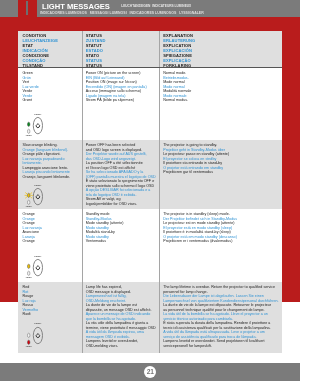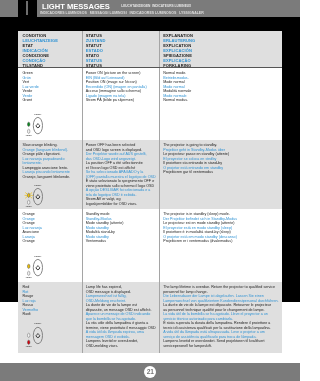--- a/index.html
+++ b/index.html
@@ -1,18 +1,18 @@
 <!DOCTYPE html>
 <html><head>
 <meta charset="utf-8">
 <style>
   html,body{margin:0;padding:0;background:#fff;}
   body{width:300px;height:381px;font-family:"Liberation Sans",sans-serif;overflow:hidden;
        -webkit-font-smoothing:antialiased;}
-  .page{position:relative;width:300px;height:302px;background:#000000;}
+  .page{position:relative;width:300px;height:302px;background:#b91c1c;}
 
   
   .hdr-left{position:absolute;left:0;top:0;width:17.9px;height:17px;background:#7b7b7b;}
   .hdr-bar{position:absolute;left:26.2px;top:1.3px;width:2.3px;height:14px;background:#6e6e6e;}
   .hdr-main{position:absolute;left:36.5px;top:0;width:263.5px;height:17px;background:#7b7b7b;}
   .hdr-title{position:absolute;left:42px;top:2.6px;color:#ffffff;font-size:7.6px;font-weight:bold;
              letter-spacing:.0px;line-height:8.4px;white-space:pre;}
   .hdr-sub1{position:absolute;left:121.2px;top:5.4px;color:#e7e7e7;font-size:3.2px;font-weight:bold;
             letter-spacing:0;line-height:3.4px;white-space:pre;}
   .hdr-sub2{position:absolute;left:40.1px;top:12.2px;color:#dedede;font-size:3.5px;font-weight:bold;

